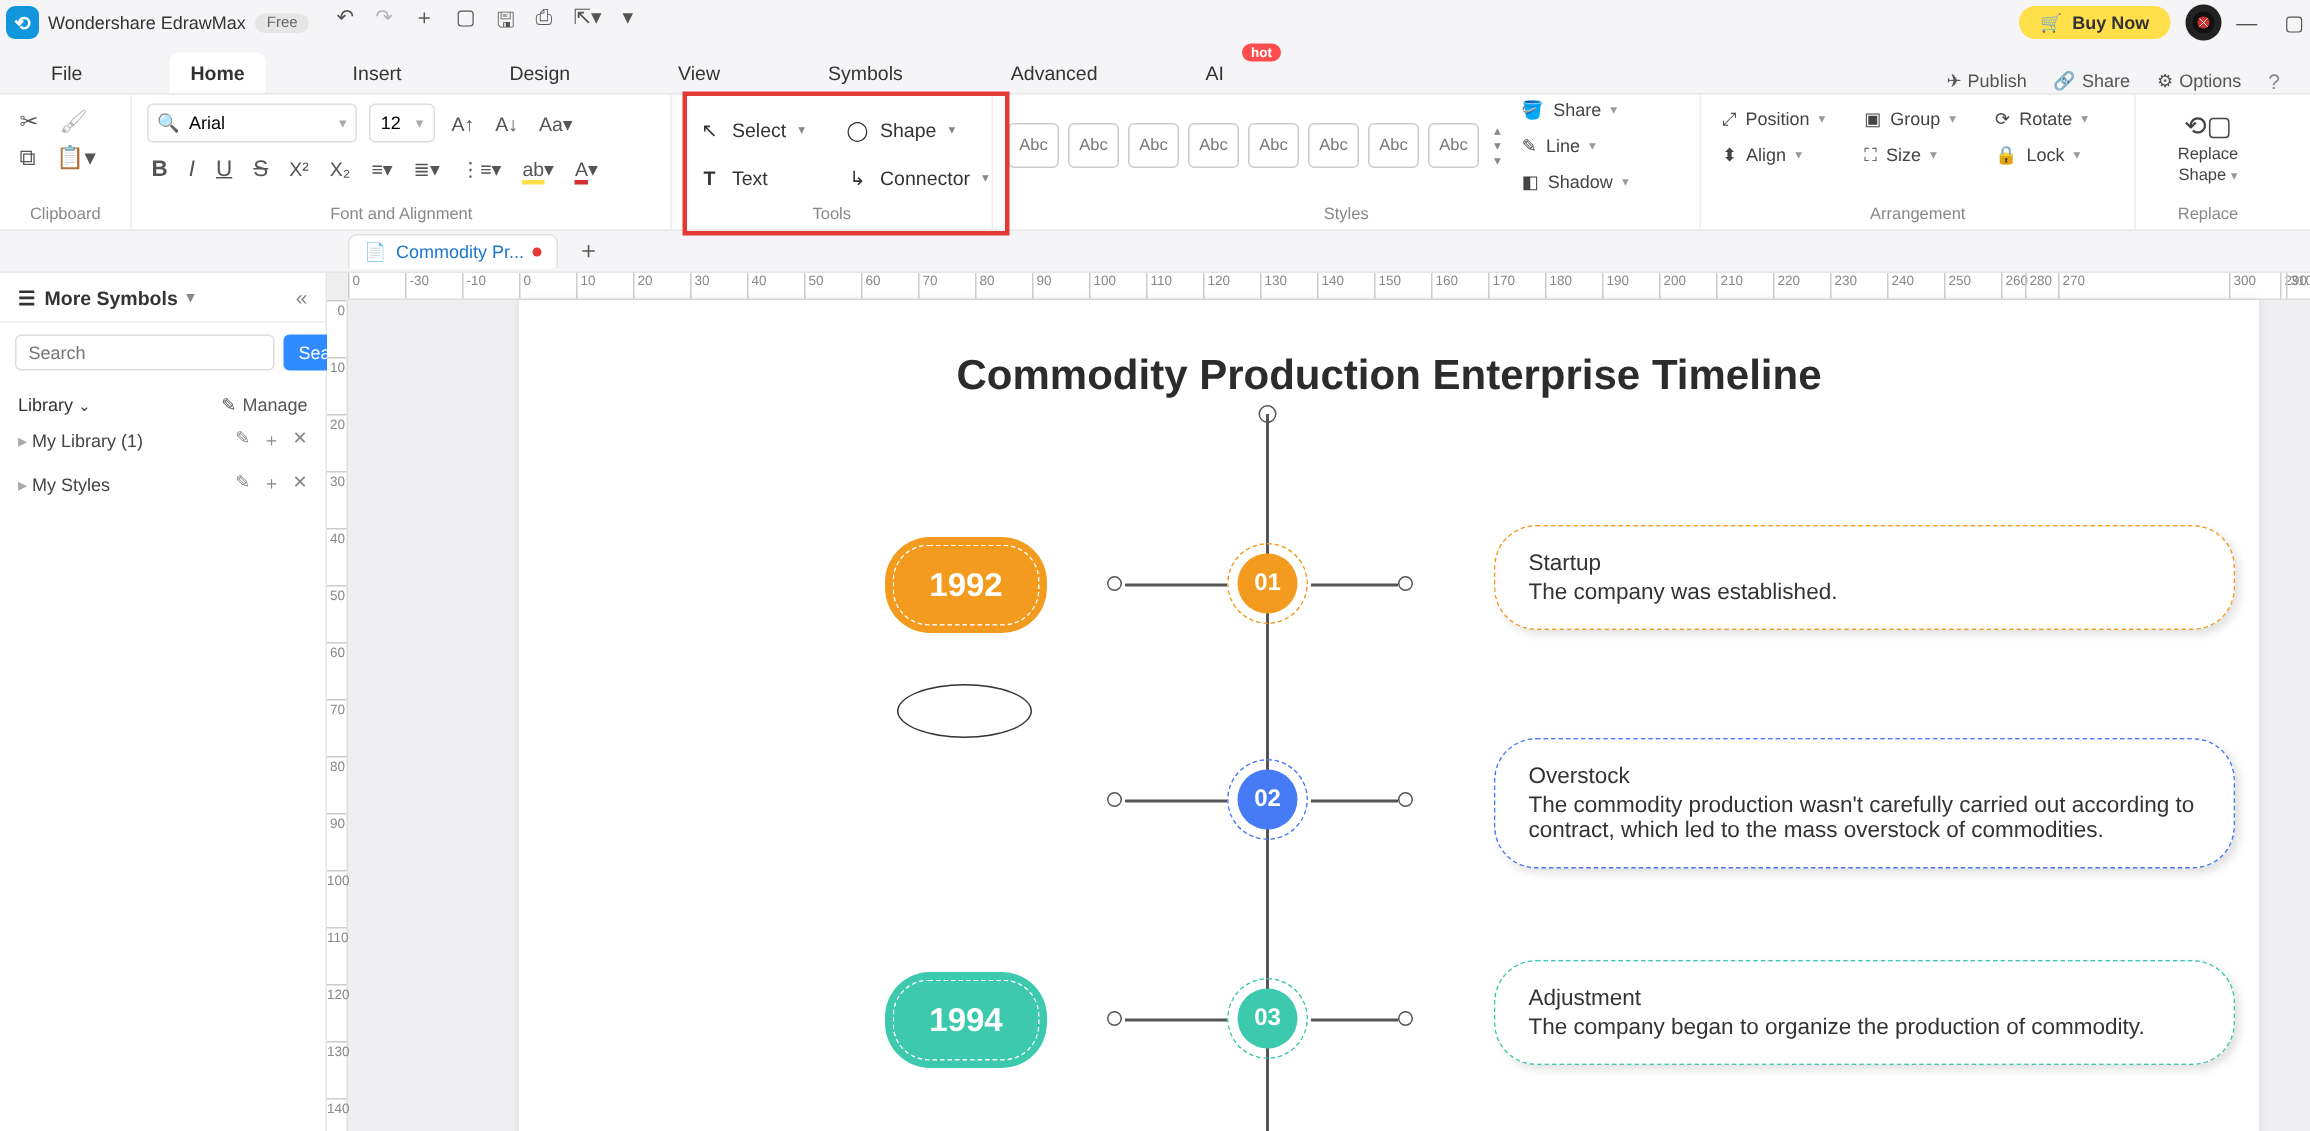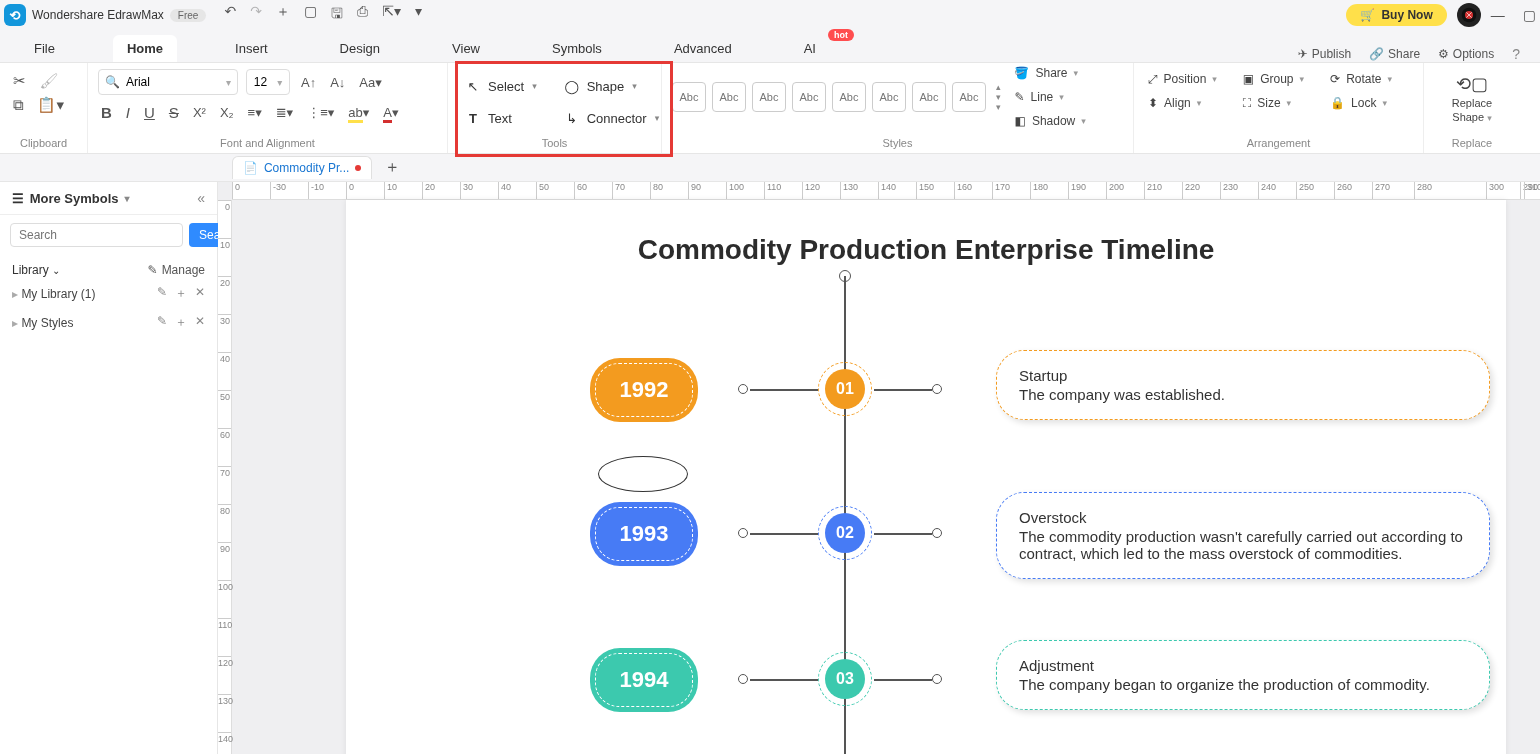--- a/index.html
+++ b/index.html
@@ -408,21 +408,21 @@
           <div class="tick" style="left: 798px;">180</div>
           <div class="tick" style="left: 836px;">190</div>
           <div class="tick" style="left: 874px;">200</div>
           <div class="tick" style="left: 912px;">210</div>
           <div class="tick" style="left: 950px;">220</div>
           <div class="tick" style="left: 988px;">230</div>
           <div class="tick" style="left: 1026px;">240</div>
           <div class="tick" style="left: 1064px;">250</div>
           <div class="tick" style="left: 1102px;">260</div>
           <div class="tick" style="left: 1140px;">270</div>
-          <div class="tick" style="left: 1182px;">280</div>
+          <div class="tick" style="left: 1118px;">280</div>
           <div class="tick" style="left: 1288px;">290</div>
           <div class="tick" style="left: 1254px;">300</div>
           <div class="tick" style="left: 1292px;">310</div>
         </div>
       </div>
     <div class="vruler">
         <div id="vticks">
           <div class="tick" style="top: 0px;">0</div>
           <div class="tick" style="top: 38px;">10</div>
           <div class="tick" style="top: 76px;">20</div>
@@ -458,23 +458,20 @@
           </div>
         <div class="hline" style="top:189px;left:528px;width:58px"></div>
         <div class="hdot" style="top:184px;left:586px"></div>
         <div class="dashbox o" style="top:150px;left:650px">
           <div class="h">Startup</div>
           <div>The company was established.</div>
         </div>
 
         <div class="ellipse" style="top:256px;left:252px"></div>
 
-        <div class="node yearpill b" style="top:302px;left:244px">
-            <span>1993</span>
-          </div>
         <div class="hdot" style="top:328px;left:392px"></div>
         <div class="hline" style="top:333px;left:404px;width:68px"></div>
         <div class="ring b" style="top:306px;left:472px"></div>
         <div class="numcircle b" style="top:313px;left:479px">
             <span>02</span>
           </div>
         <div class="hline" style="top:333px;left:528px;width:58px"></div>
         <div class="hdot" style="top:328px;left:586px"></div>
         <div class="dashbox b" style="top:292px;left:650px">
           <div class="h">Overstock</div>

